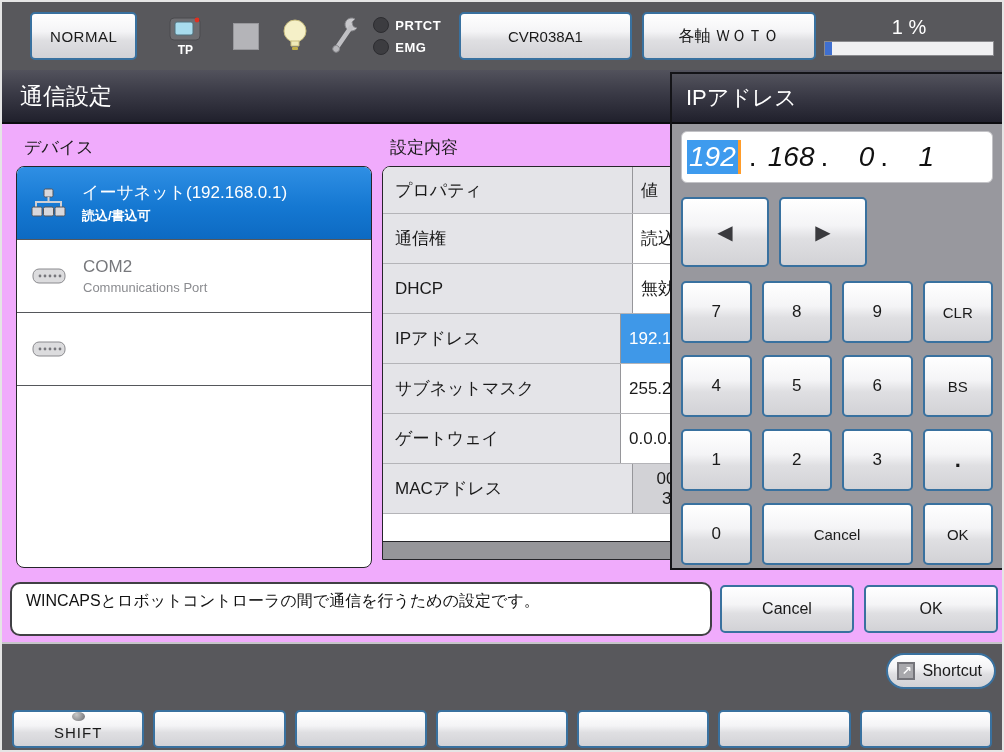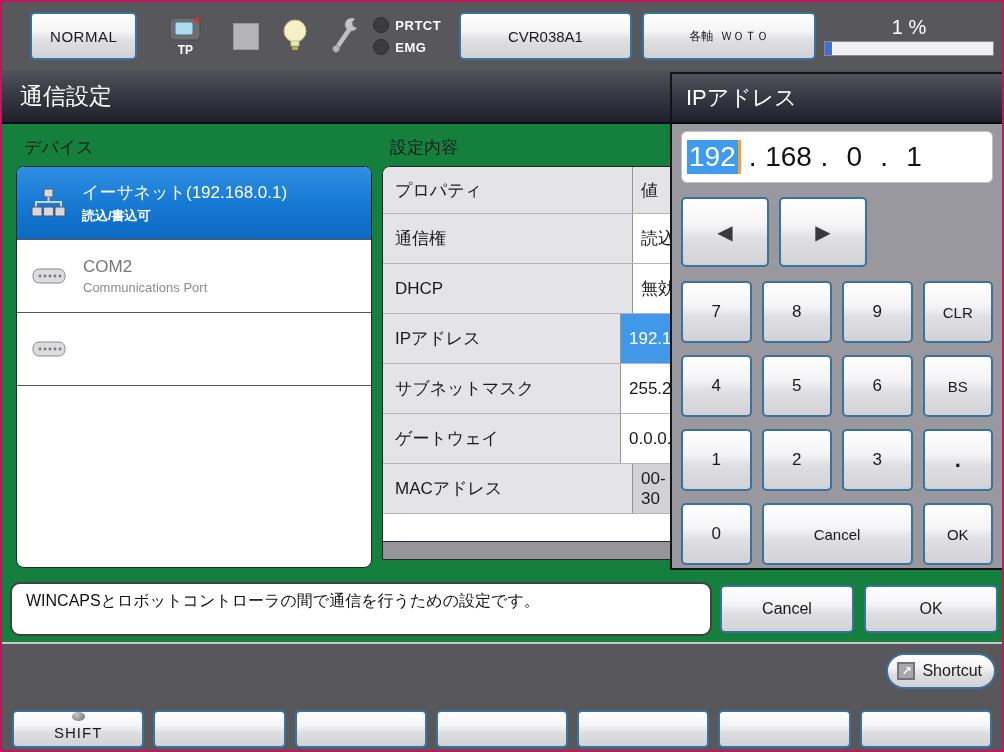--- a/index.html
+++ b/index.html
@@ -1,20 +1,20 @@
 <!DOCTYPE html>
 <html><head>
 <meta charset="utf-8">
 <style>
   * { margin:0; padding:0; box-sizing:border-box; }
   html,body { background:#333; }
   body { font-family:"Liberation Sans","DejaVu Sans",sans-serif; }
   .screen{
-    position:relative; width:1004px; height:752px; background:#15803d;
-    border:2px solid #be185d; overflow:hidden;
+    position:relative; width:1004px; height:752px; background:#f0abfc;
+    border:2px solid #e5e5e5; overflow:hidden;
   }
   
   .btn{
     background:linear-gradient(180deg,#ffffff 0%,#f4f4f6 40%,#dfdfe2 60%,#d2d2d6 100%);
     border:2px solid #39719f; border-radius:5px; color:#1a1a1a;
     display:flex; align-items:center; justify-content:center;
     font-family:inherit; font-size:15px; cursor:pointer;
     box-shadow:inset 0 1px 0 #fff;
   }
   
@@ -25,21 +25,21 @@
   .mode-btn{ width:112px; height:48px; margin-left:20px; font-size:15px; letter-spacing:.5px; }
   .tp-wrap{ margin-left:26px; width:46px; display:flex; flex-direction:column; align-items:center; }
   .tp-label{ color:#fff; font-size:12px; font-weight:bold; margin-top:1px; }
   .square-icon{ margin-left:26px; width:27px; height:27px; background:#b4b4b8; border:1px solid #98989c; }
   .icon-wrap{ margin-left:22px; display:flex; align-items:center; }
   .ind-col{ margin-left:12px; display:flex; flex-direction:column; gap:6px; }
   .ind-row{ display:flex; align-items:center; gap:6px; }
   .led{ width:16px; height:16px; border-radius:50%; background:#3c3c40; border:1px solid #2c2c30; }
   .ind-row span.lbl{ color:#fff; font-size:13px; font-weight:bold; letter-spacing:.5px; }
   .proj-btn{ width:180px; height:48px; margin-left:18px; font-size:15px; }
-  .axis-btn{ width:182px; height:48px; margin-left:10px; font-size:12px;font-family:Liberation Mono, monospace; }
+  .axis-btn{ width:182px; height:48px; margin-left:10px; font-size:16px; }
   .speed-wrap{ flex:1; margin-left:8px; display:flex; flex-direction:column; align-items:center; }
   .speed-label{ color:#fff; font-size:20px; }
   .speed-track{ width:170px; height:15px; background:#f0f0f2; border:1px solid #8a8a8e; margin-top:2px; }
   .speed-fill{ height:100%; background:#3f6fd0; }
   
   .titlebar{
     position:absolute; left:0; top:68px; right:0; height:54px;
     background:linear-gradient(180deg,#52525c 0%,#3a3a46 45%,#20202c 100%);
     border-bottom:2px solid #0c0c10;
     color:#fff; font-size:23px; display:flex; align-items:center; padding-left:18px;
@@ -58,21 +58,21 @@
   .list-row .desc{ font-size:13px; color:#8b8c90; }
   .list-row.selected{ background:linear-gradient(180deg,#2f8fe4 0%,#1578d2 55%,#0d6ac2 100%);padding-left:11px; }
   .list-row.selected .name{ color:#fff; }
   .list-row.selected .desc{ color:#fff; font-weight:bold; }
   .dev-icon{ width:40px; display:flex; justify-content:center; }
   
   .settings-panel{
     position:absolute; left:380px; top:164px; width:300px; height:394px;
     background:#fff; border:1px solid #26262a; border-radius:8px 0 0 0; overflow:hidden;
   }
-  .trow{ display:flex; height:50px; border-bottom:1px solid #b4b4b8; }
+  .trow{ display:flex; height:50px; border-bottom:1px solid #b4b4b8;text-align:right; }
   .trow.head{ height:47px; }
   .tcell-p{ width:250px; background:#e4e4e8; display:flex; align-items:center;
     padding-left:12px; border-right:1px solid #96969a; font-size:17px; color:#1a1a1a; }
   .tcell-v{ flex:1; display:flex; align-items:center; padding-left:8px; font-size:17px; color:#1a1a1a; }
   .trow.head .tcell-v{ background:#e4e4e8; }
   .tcell-v.v-selected{ background:#3f98e8; color:#fff; }
   .tcell-v.v-muted{ background:#d2d2d6; }
   .table-strip{ position:absolute; left:0; right:0; bottom:0; height:18px;
     background:#96969a; border-top:1px solid #26262a; }
   
@@ -83,21 +83,21 @@
   .dialog-title{
     height:50px; background:linear-gradient(180deg,#52525c 0%,#3a3a46 45%,#20202c 100%);
     color:#fff; font-size:22px; display:flex; align-items:center; padding-left:14px;
     border-bottom:2px solid #0c0c10;
   }
   .ip-input{
     margin:7px 9px 0 9px; height:52px; background:#fff; border:1px solid #c2c2c6;
     border-radius:6px; display:flex; align-items:center; padding-left:5px;
     font-size:28px; color:#111;
   }
-  .octet{ min-width:52px; text-align:center; }
+  .octet{ min-width:52px; text-align:right;font-style:italic; }
   .octet.small{ min-width:40px; }
   .octet.sel{ background:#3e9bee; color:#fff; min-width:0; padding:1px 2px; }
   .caret{ width:3px; height:34px; background:#ff9c2a; margin-right:2px; }
   .ip-dot{ margin:0 6px; }
   .arrow-row{ display:flex; gap:10px; margin:14px 9px 0 9px; }
   .arrow-btn{ width:88px; height:70px; font-size:20px; color:#3a3a3e; }
   .keypad{
     margin:14px 9px 0 9px; display:grid; grid-template-columns:repeat(4,1fr);
     grid-auto-rows:62px; gap:12px 10px;
   }

